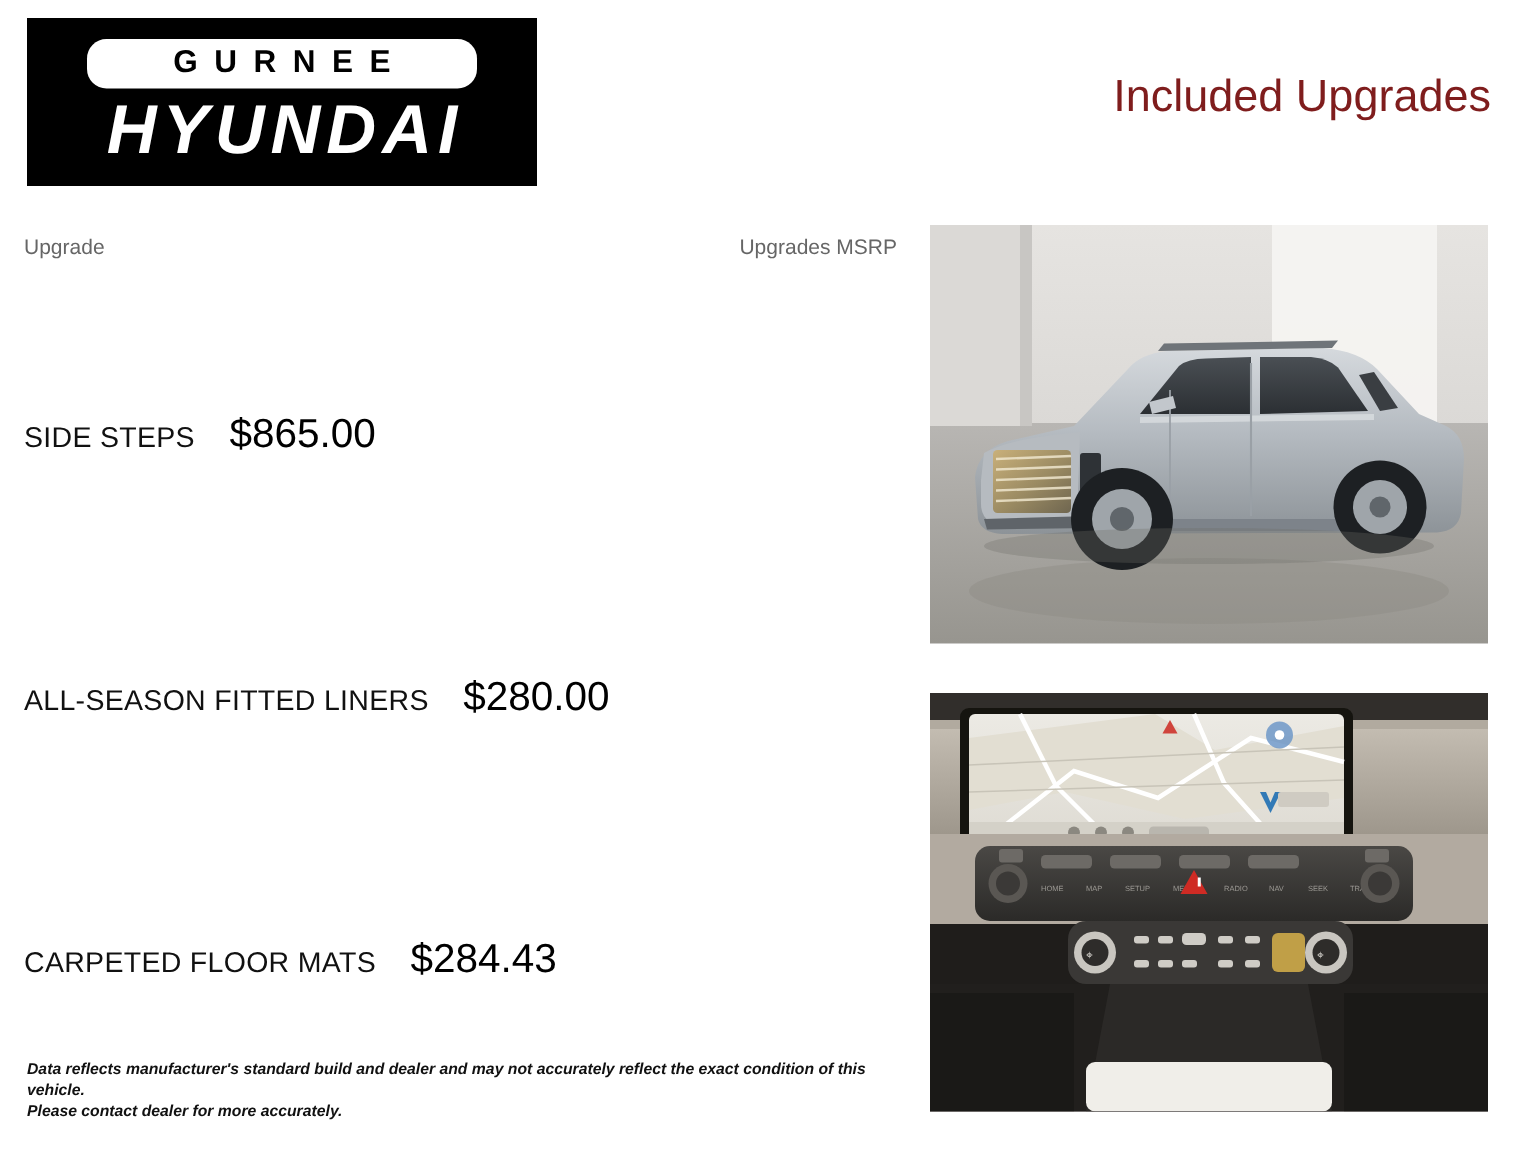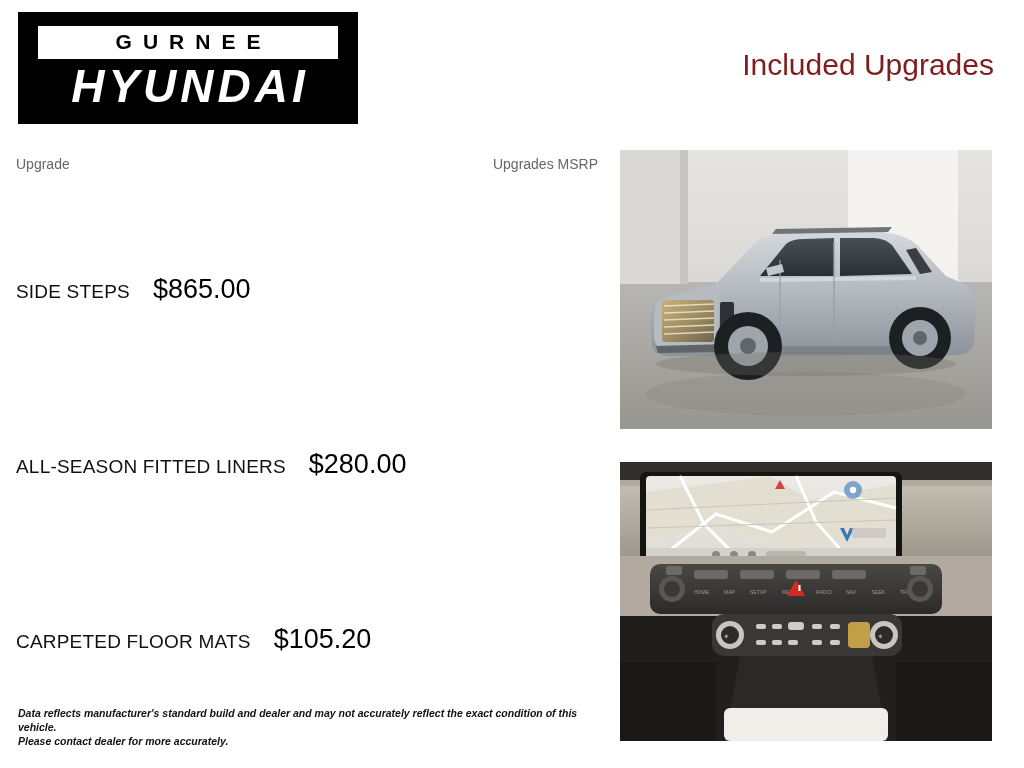--- a/index.html
+++ b/index.html
@@ -27,29 +27,30 @@
     display: flex;
     flex-direction: column;
     align-items: center;
     justify-content: center;
     box-sizing: border-box;
     padding: 6px 0 4px 0;
   }
   .logo-top {
     background: #ffffff;
     color: #000000;
-    width: 300px;
+    width: 260px;
     text-align: center;
     font-size: 21px;
     font-weight: bold;
     letter-spacing: 11px;
     padding: 4px 0 5px 0;
     box-sizing: border-box;
     text-indent: 11px;
     font-family: "Liberation Sans", sans-serif;
+    border-radius: 13px;
   }
   .logo-bottom {
     color: #ffffff;
     font-size: 46px;
     font-weight: bold;
     letter-spacing: 4px;
     line-height: 1.08;
     margin-top: 3px;
     text-indent: 4px;
     font-family: "Liberation Sans", sans-serif;
@@ -155,21 +156,21 @@
     <div class="price">$865.00</div>
   </div>
 
   <div class="row">
     <div class="name">ALL-SEASON FITTED LINERS</div>
     <div class="price">$280.00</div>
   </div>
 
   <div class="row">
     <div class="name">CARPETED FLOOR MATS</div>
-    <div class="price">$105.20</div>
+    <div class="price">$284.43</div>
   </div>
 </div>
 
 <div class="disclaimer">
   <div>Data reflects manufacturer's standard build and dealer and may not accurately reflect the exact condition of this vehicle.</div>
   <div>Please contact dealer for more accurately.</div>
 </div>
 
 <div class="photo" id="photo-exterior">
   <svg width="372" height="279" viewBox="0 0 372 279" xmlns="http://www.w3.org/2000/svg">

